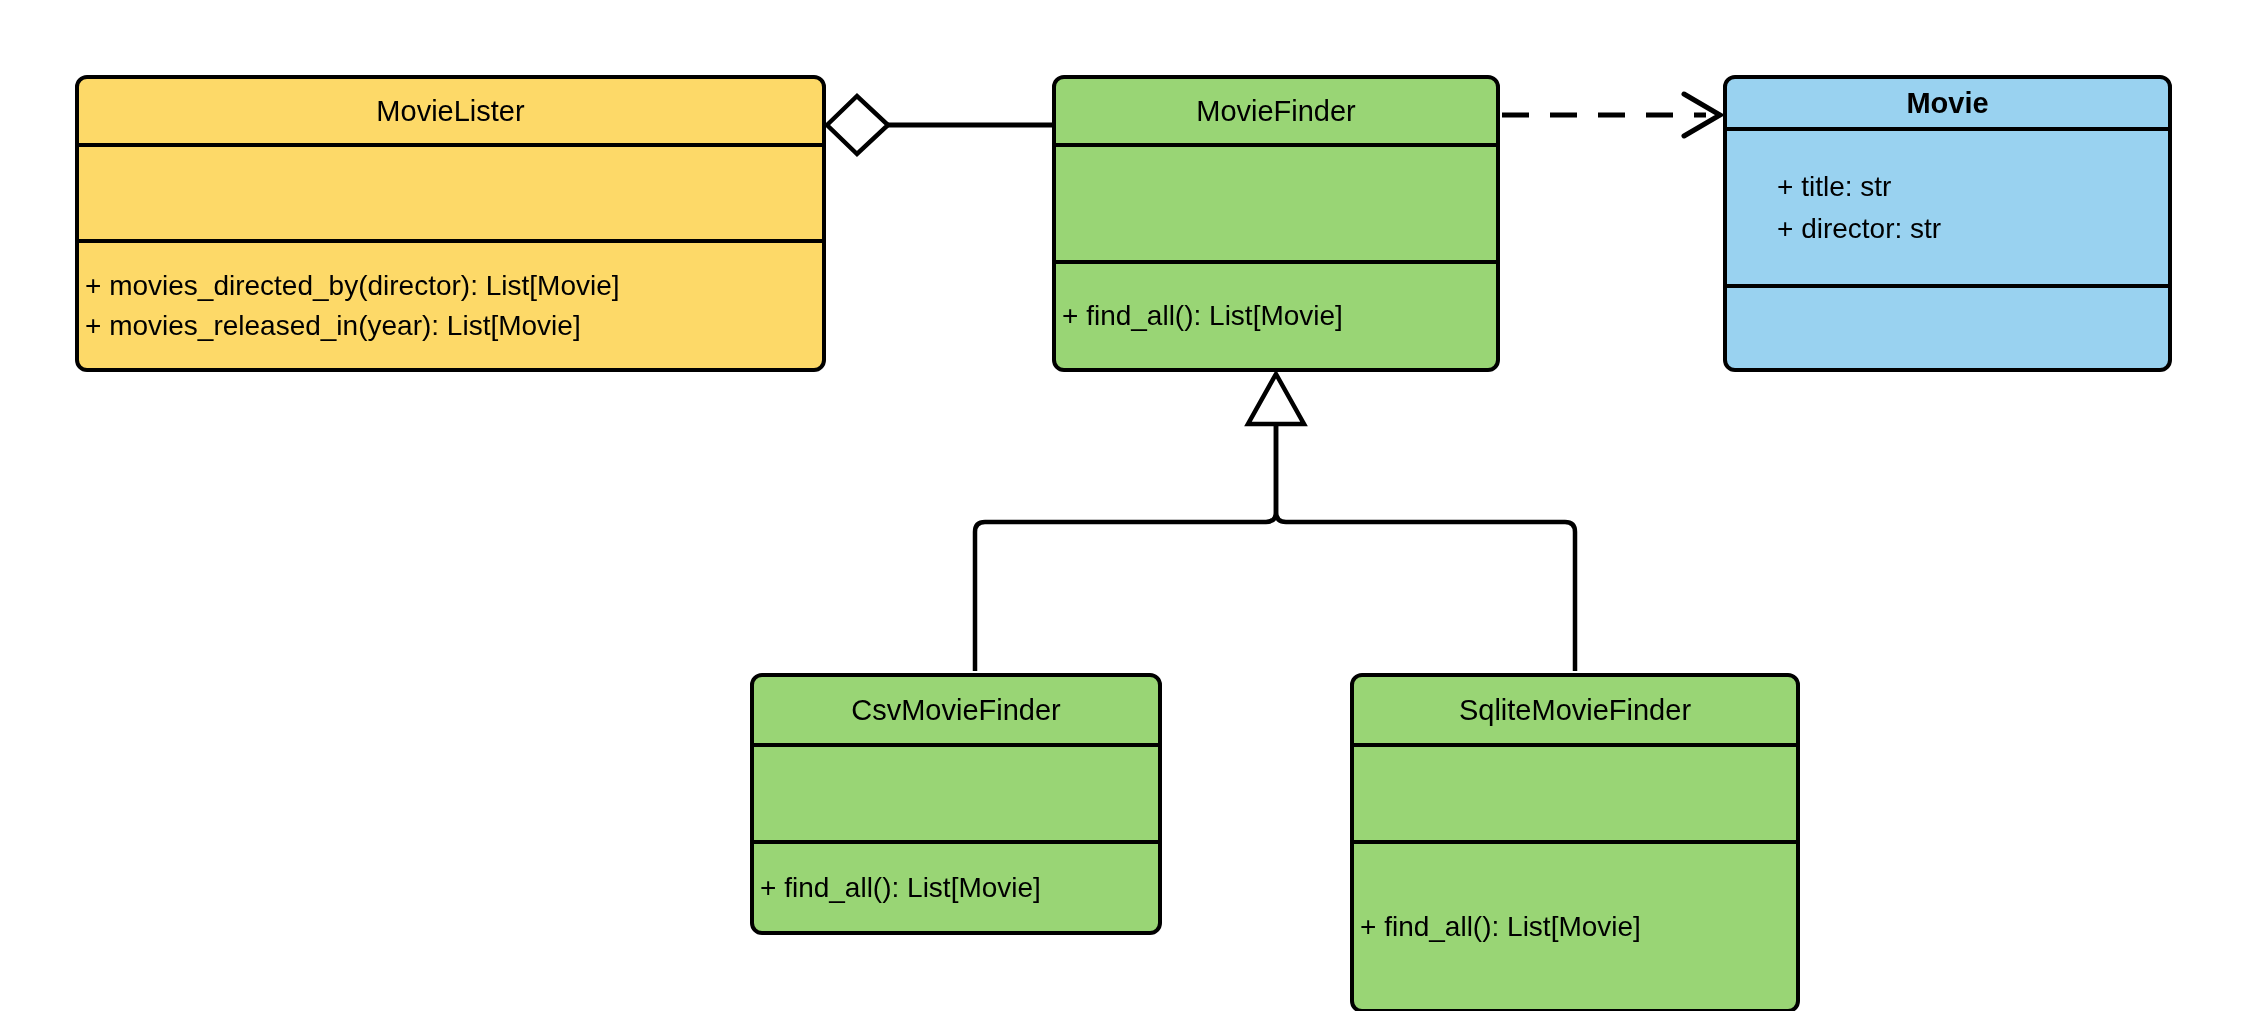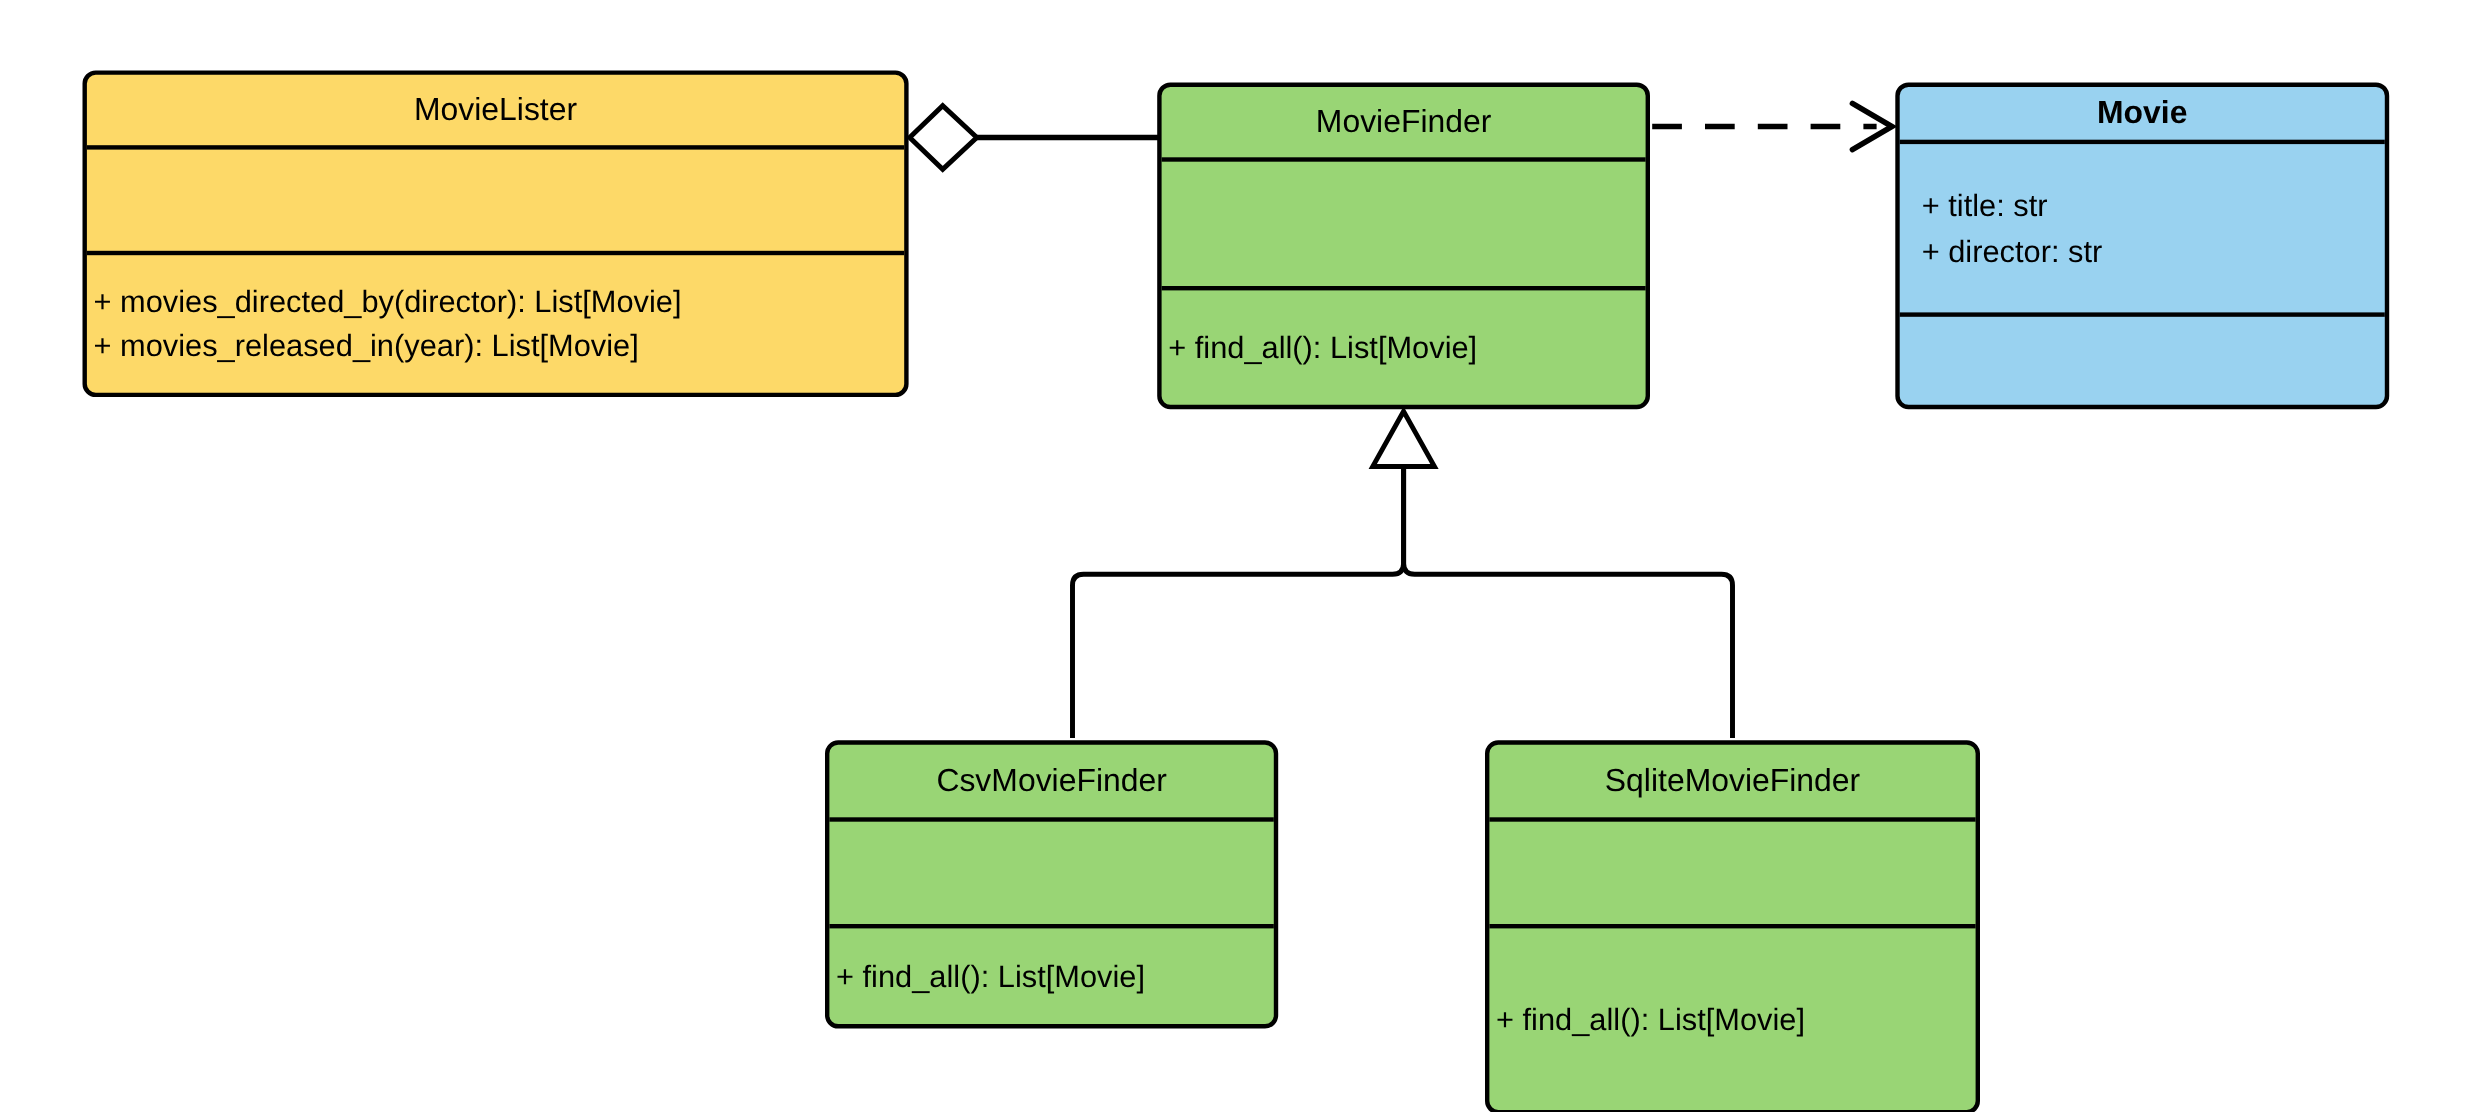--- a/index.html
+++ b/index.html
@@ -59,20 +59,21 @@
     padding-left: 6px;
     padding-right: 8px;
     font-size: 28px;
   }
   .member {
     line-height: 40px;
     white-space: nowrap;
   }
   .attrs .member {
     line-height: 42px;
+    margin-left: 30px;
   }
 </style>
 </head>
 <body>
 
 <div class="canvas">
 
   <svg class="connector-layer" viewBox="0 0 2250 1011" xmlns="http://www.w3.org/2000/svg">
 
     <g>
@@ -88,21 +89,21 @@
     <g>
       <path d="M1276 424 L1276 512 Q1276 522 1266 522 L985 522 Q975 522 975 532 L975 671" fill="none" stroke="#000000" stroke-width="4.5"></path>
     </g>
 
     <g>
       <path d="M1276 424 L1276 512 Q1276 522 1286 522 L1565 522 Q1575 522 1575 532 L1575 671" fill="none" stroke="#000000" stroke-width="4.5"></path>
     </g>
     <polygon points="1276,374 1304,424 1248,424" fill="#FFFFFF" stroke="#000000" stroke-width="4.5" stroke-linejoin="miter"></polygon>
   </svg>
 
-  <div class="uml-class" style="left: 75px; top: 64px; width: 751px; height: 297px; background-color: rgb(253, 217, 104);">
+  <div class="uml-class" style="left: 75px; top: 75px; width: 751px; height: 297px; background-color: rgb(253, 217, 104);">
     <div class="sec title" style="height: 68px;">MovieLister</div>
     <div class="sec attrs" style="height:96px"></div>
     <div class="sec methods">
       <div class="member">+ movies_directed_by(director): List[Movie]</div>
       <div class="member">+ movies_released_in(year): List[Movie]</div>
     </div>
   </div>
 
   <div class="uml-class" style="left: 1052px; top: 75px; width: 448px; height: 297px; background-color: rgb(153, 213, 117);">
     <div class="sec title" style="height: 68px;">MovieFinder</div>

